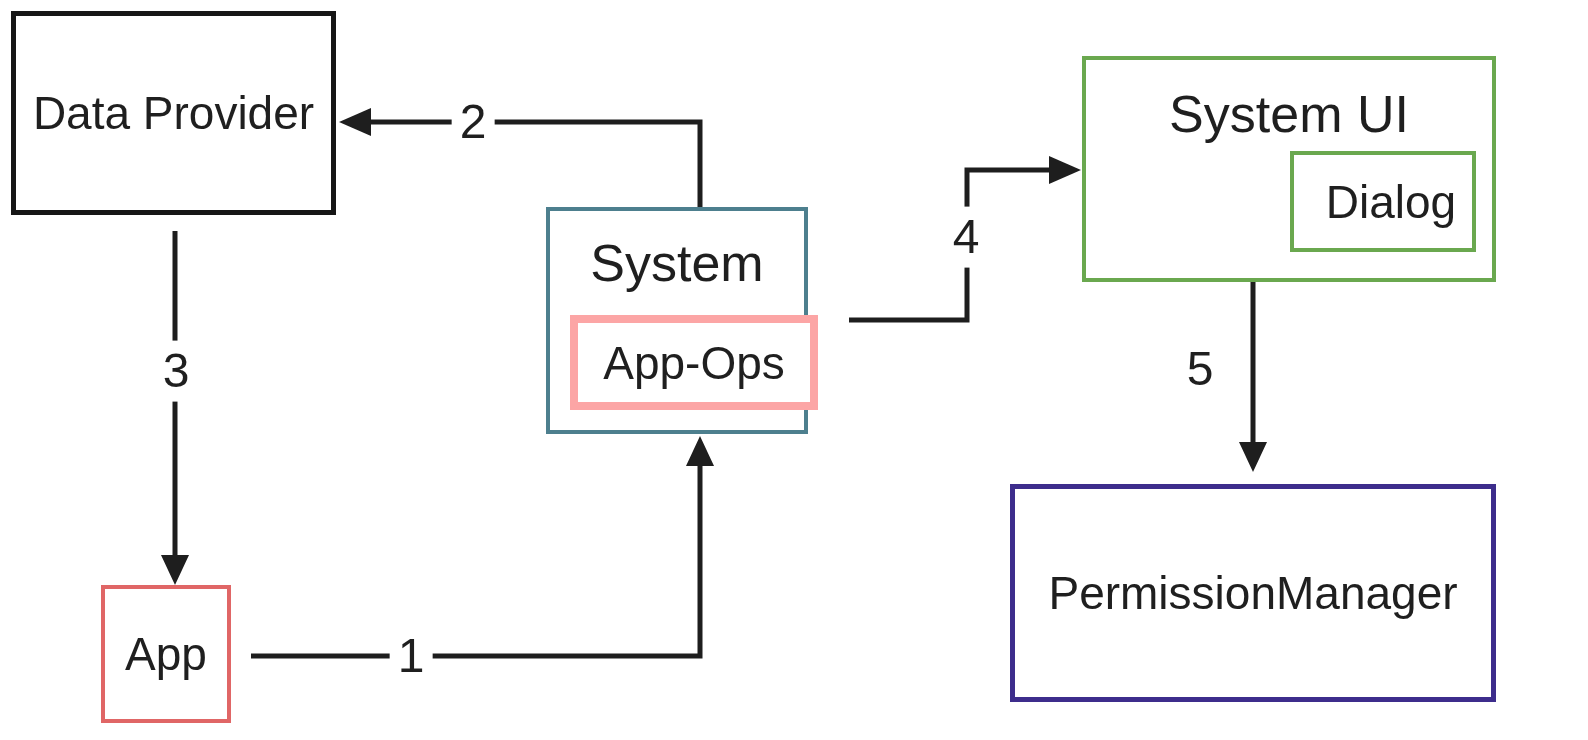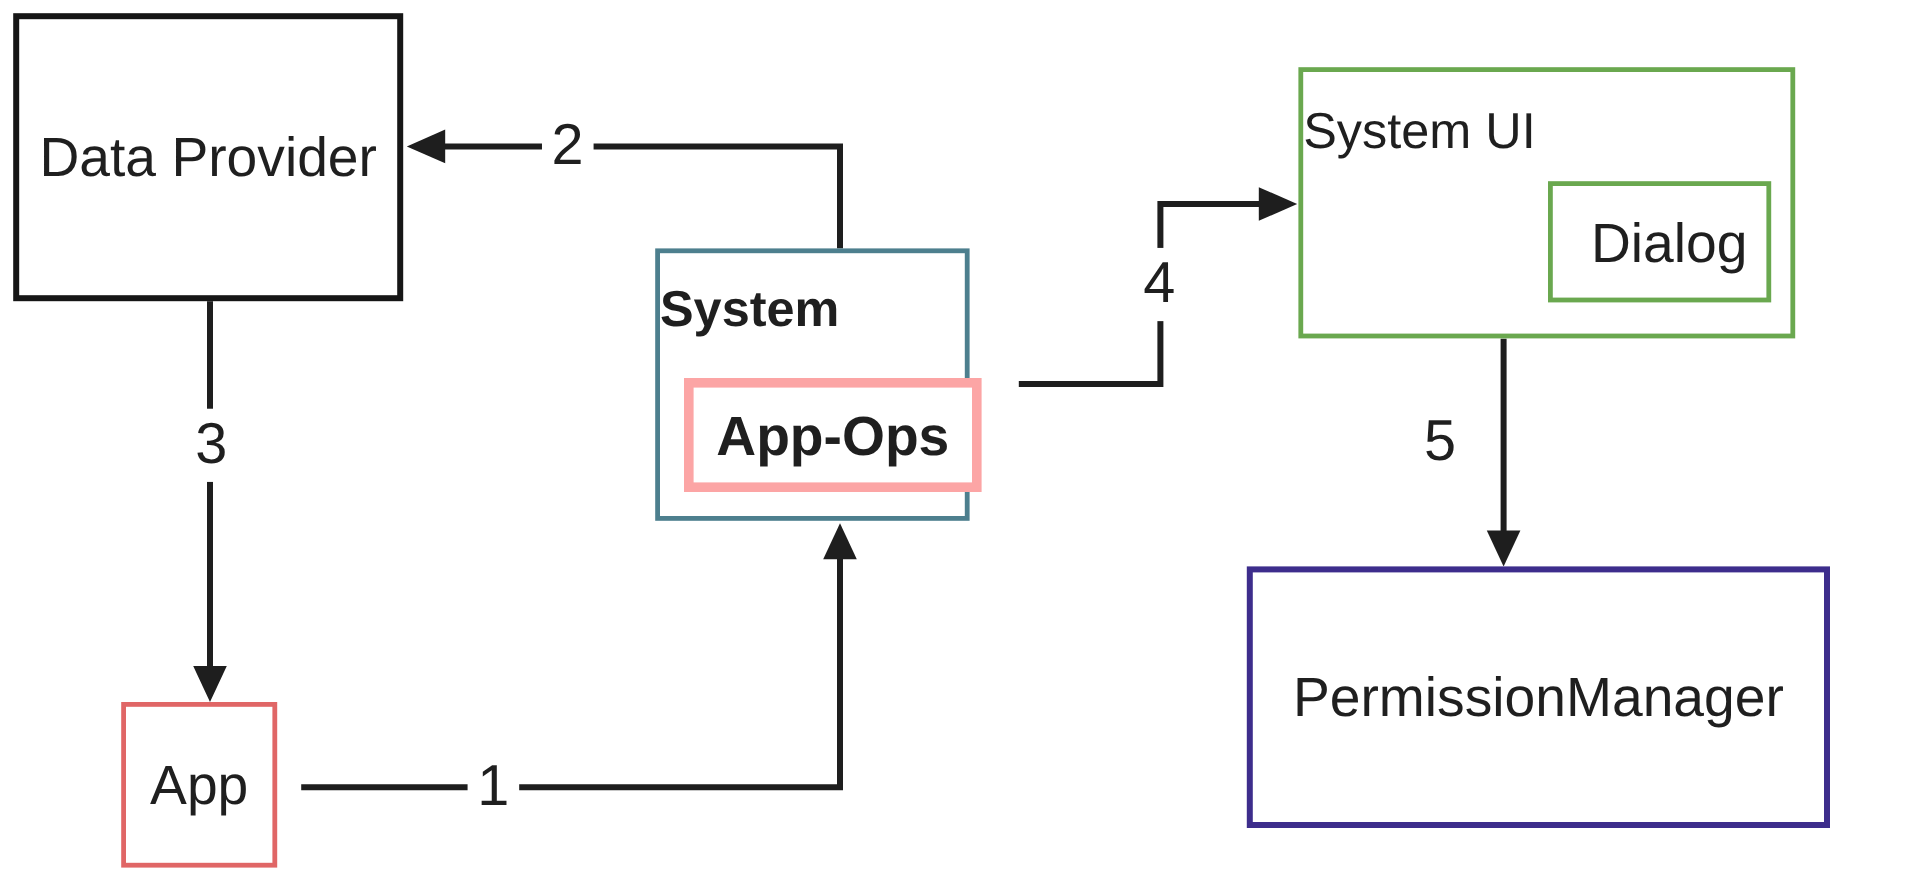--- a/index.html
+++ b/index.html
@@ -14,40 +14,40 @@
   }
   .arrows { position: absolute; left: 0; top: 0; z-index: 1; }
   .node {
     position: absolute;
     box-sizing: border-box;
     background: #ffffff;
     z-index: 2;
     font-size: 46px;
   }
   .node.centered { display: flex; align-items: center; justify-content: center; }
-  .box-title { text-align: left; font-size: 42px; line-height: 1.15; }
+  .box-title { text-align: center; font-size: 52px; line-height: 1.15; }
   .inner-node {
     position: absolute;
     box-sizing: border-box;
     display: flex;
     align-items: center;
     justify-content: center;
     font-size: 46px;
     background: #ffffff;
   }
   
-  #node-data-provider { left: 11px; top: 11px; width: 325px; height: 240px; border: 5px solid #161616; }
+  #node-data-provider { left: 11px; top: 11px; width: 325px; height: 204px; border: 5px solid #161616; }
   #node-app { left: 101px; top: 585px; width: 130px; height: 138px; border: 4px solid #e06666; }
-  #node-system { left: 546px; top: 207px; width: 262px; height: 227px; border: 4px solid #4d7f8e; font-weight: bold; }
+  #node-system { left: 546px; top: 207px; width: 262px; height: 227px; border: 4px solid #4d7f8e; }
   #node-system .box-title { margin-top: 23px; }
   #node-app-ops { left: 20px; top: 104px; width: 248px; height: 95px; border: 8px solid #fca5a5; }
   #node-system-ui { left: 1082px; top: 56px; width: 414px; height: 226px; border: 4px solid #6aa84f; }
   #node-system-ui .box-title { margin-top: 25px; }
   #node-dialog { left: 204px; top: 91px; width: 186px; height: 101px; border: 4px solid #6aa84f; padding-left: 16px; }
-  #node-permission-manager { left: 1010px; top: 472px; width: 486px; height: 218px; border: 5px solid #3d2d8c; margin-left: 29px; }
+  #node-permission-manager { left: 1010px; top: 484px; width: 486px; height: 218px; border: 5px solid #3d2d8c; }
   
   .edge-label {
     position: absolute;
     z-index: 3;
     transform: translate(-50%, -50%);
     background: #ffffff;
     font-size: 48px;
     line-height: 1.1;
     padding: 4px 8px;
   }

